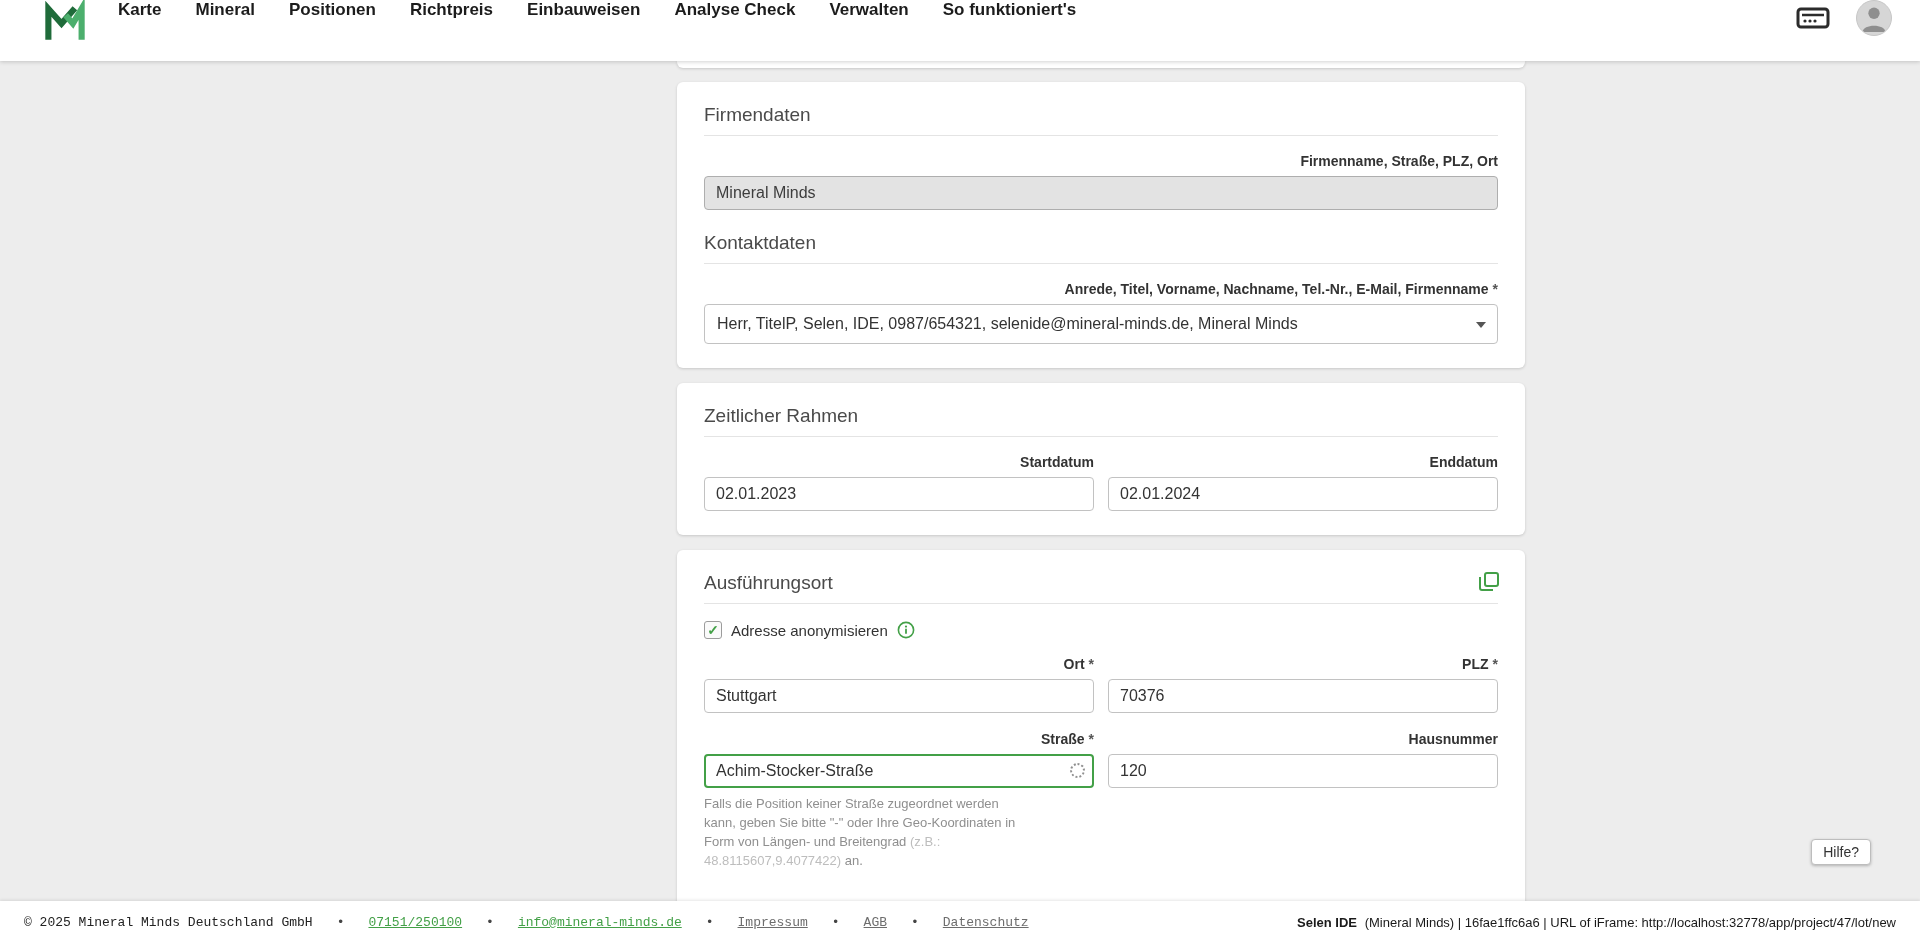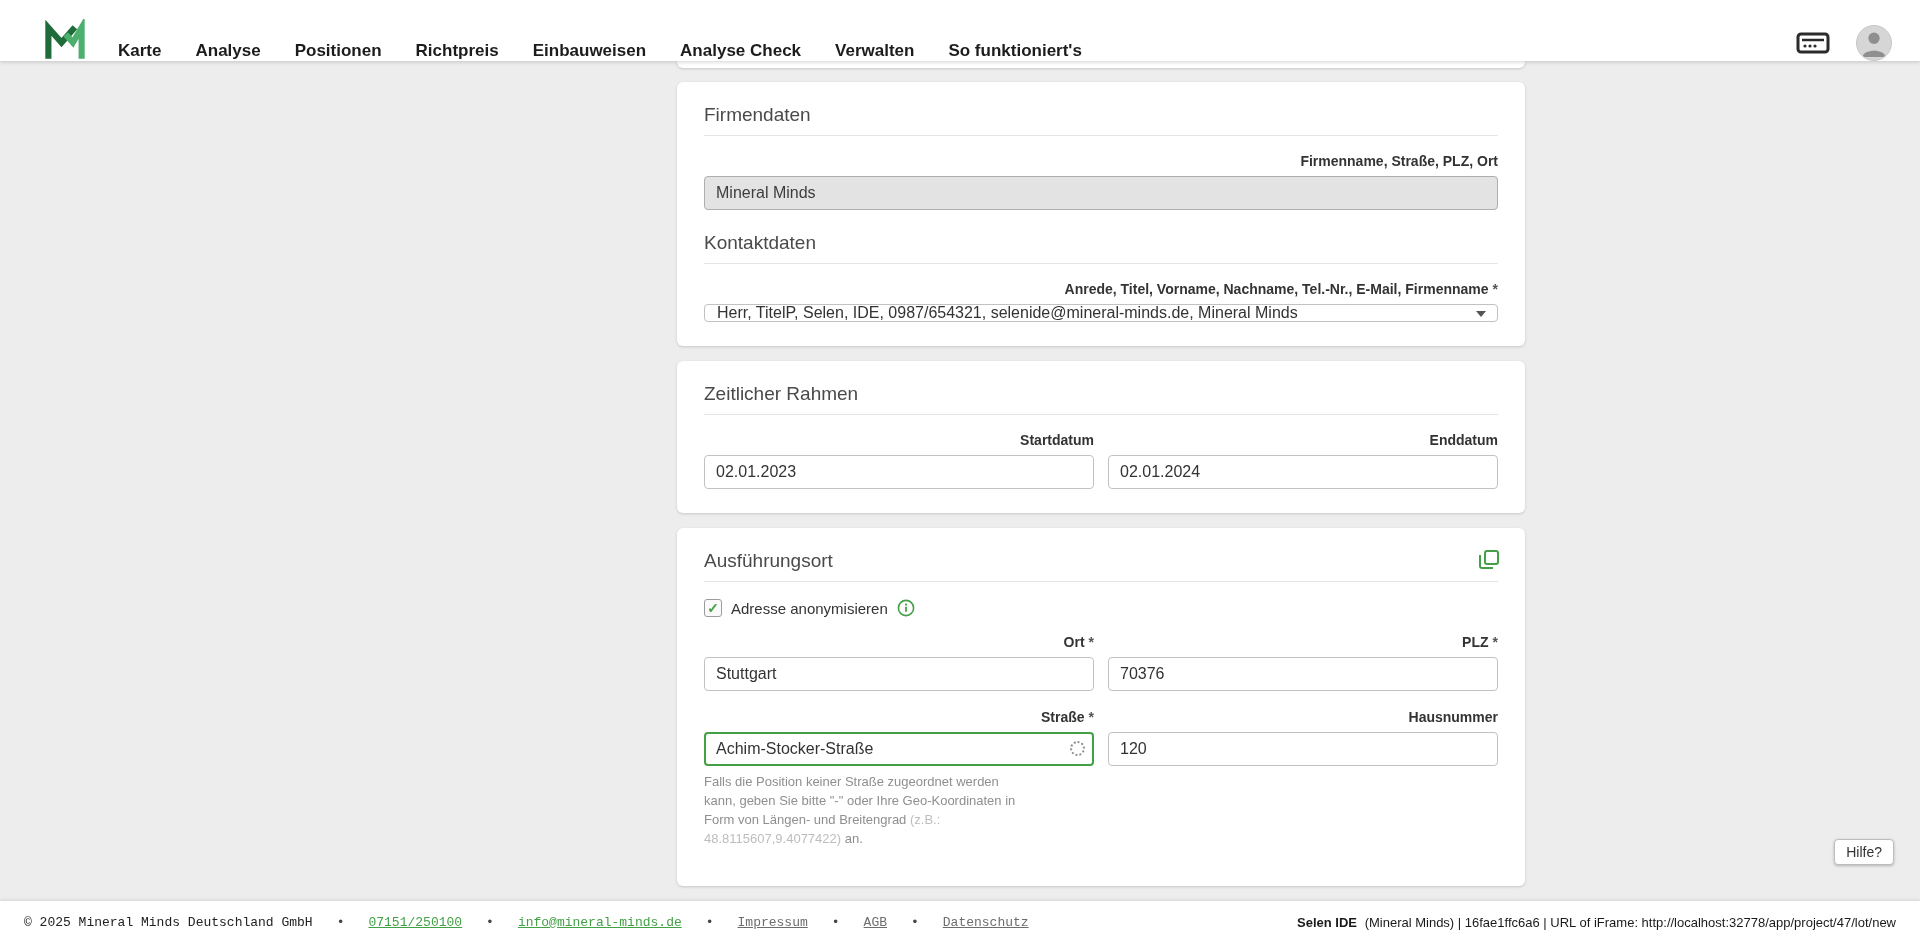--- a/index.html
+++ b/index.html
@@ -6,21 +6,21 @@
   html,body { margin:0; padding:0; }
   body {
     width:1920px; height:943px; overflow:hidden; position:relative;
     background:#ededed;
     font-family:"Liberation Sans", sans-serif;
     color:#333;
   }
   
   .topnav {
     position:fixed; top:0; left:0; right:0; height:61px; background:#fff;
-    display:flex; align-items:flex-end; padding:0 28px 0 44px;
+    display:flex; align-items:flex-start; padding:0 28px 0 44px;
     box-shadow:0 1px 4px rgba(0,0,0,.18); z-index:20;
   }
   .logo { width:42px; height:42px; margin-right:32px; cursor:pointer; flex:0 0 auto; }
   .nav-items { display:flex; align-items:center; gap:34px; }
   .nav-item { font-size:17px; font-weight:600; color:#1c1c1c; cursor:pointer; white-space:nowrap; }
   .nav-right { margin-left:auto; display:flex; align-items:center; gap:26px; }
   .terminal-icon { width:34px; height:26px; cursor:pointer; }
   .avatar {
     width:36px; height:36px; border-radius:50%; background:#d6d6d6;
     display:flex; align-items:flex-end; justify-content:center; overflow:hidden; cursor:pointer;
@@ -40,21 +40,21 @@
   .field-label { font-size:14px; font-weight:700; color:#333; margin-bottom:7px; display:flex; align-items:baseline;justify-content:flex-end; }
   .req { margin-left:4px; color:#555; font-weight:700; }
   .input {
     width:100%; height:34px; border:1px solid #c2c2c2; border-radius:4px;
     padding:0 11px; font-size:16px; color:#333; background:#fff;
     font-family:"Liberation Sans", sans-serif; outline:none; display:block;
   }
   .input.disabled { background:#e3e3e3; border-color:#aeaeae; color:#3d3d3d; }
   .input.focused { border:2px solid #43a047; padding:12px 10px; }
   .select-box {
-    height:18px; border:1px solid #c2c2c2; border-radius:4px; background:#fff;
+    height:40px; border:1px solid #c2c2c2; border-radius:4px; background:#fff;
     display:flex; align-items:center; padding:0 47px 0 12px; font-size:16px; color:#333;
     position:relative; cursor:pointer;
   }
   .select-caret {
     position:absolute; right:11px; top:50%; margin-top:-2px;
     width:0; height:0; border-left:5px solid transparent; border-right:5px solid transparent;
     border-top:6px solid #555;
   }
   .spacer-section { height:22px; }
   .two-col { display:grid; grid-template-columns:1fr 1fr; column-gap:14px; align-items:start; }
@@ -73,21 +73,21 @@
   .input-wrap { position:relative; }
   .spinner {
     position:absolute; right:9px; top:50%; width:15px; height:15px; margin-top:-8px;
     border:2px dotted #8f8f8f; border-radius:50%; animation:spin 1.2s linear infinite;
   }
   @keyframes spin { to { transform:rotate(360deg); } }
   .hint { margin-top:7px; font-size:13px; line-height:1.46; color:#8f8f8f; width:330px; }
   .hint .hint-example { color:#bdbdbd; }
   
   .help-btn {
-    position:fixed; right:26px; bottom:78px; z-index:25;
+    position:fixed; right:49px; bottom:78px; z-index:25;
     background:#fff; border:1px solid #bdbdbd; border-radius:4px;
     padding:4px 11px; font-size:14px; color:#333; cursor:pointer;
     box-shadow:0 1px 3px rgba(0,0,0,.25);
     font-family:"Liberation Sans", sans-serif;
   }
   
   .footer {
     position:fixed; bottom:0; left:0; right:0; height:42px; background:#fff; z-index:20;
     display:flex; align-items:center; justify-content:space-between; padding:0 24px;
     font-size:13px; color:#222; box-shadow:0 -1px 3px rgba(0,0,0,.10);
@@ -103,21 +103,21 @@
 </head>
 <body>
 
 <header class="topnav">
   <svg class="logo" viewBox="0 0 48 48">
     <path d="M5 42 V10 L20 27 L33 12" fill="none" stroke="#1f6b3a" stroke-width="7" stroke-linecap="square"></path>
     <path d="M27 20 L33 27 L43 10 V42" fill="none" stroke="#4caf6d" stroke-width="7" stroke-linecap="square"></path>
   </svg>
   <nav class="nav-items">
     <span class="nav-item">Karte</span>
-    <span class="nav-item">Analyse</span>
+    <span class="nav-item">Mineral</span>
     <span class="nav-item">Positionen</span>
     <span class="nav-item">Richtpreis</span>
     <span class="nav-item">Einbauweisen</span>
     <span class="nav-item">Analyse Check</span>
     <span class="nav-item">Verwalten</span>
     <span class="nav-item">So funktioniert's</span>
   </nav>
   <div class="nav-right">
     <svg class="terminal-icon" viewBox="0 0 34 26">
       <rect x="2" y="4" width="30" height="18" rx="3" fill="none" stroke="#2b2b2b" stroke-width="3"></rect>

